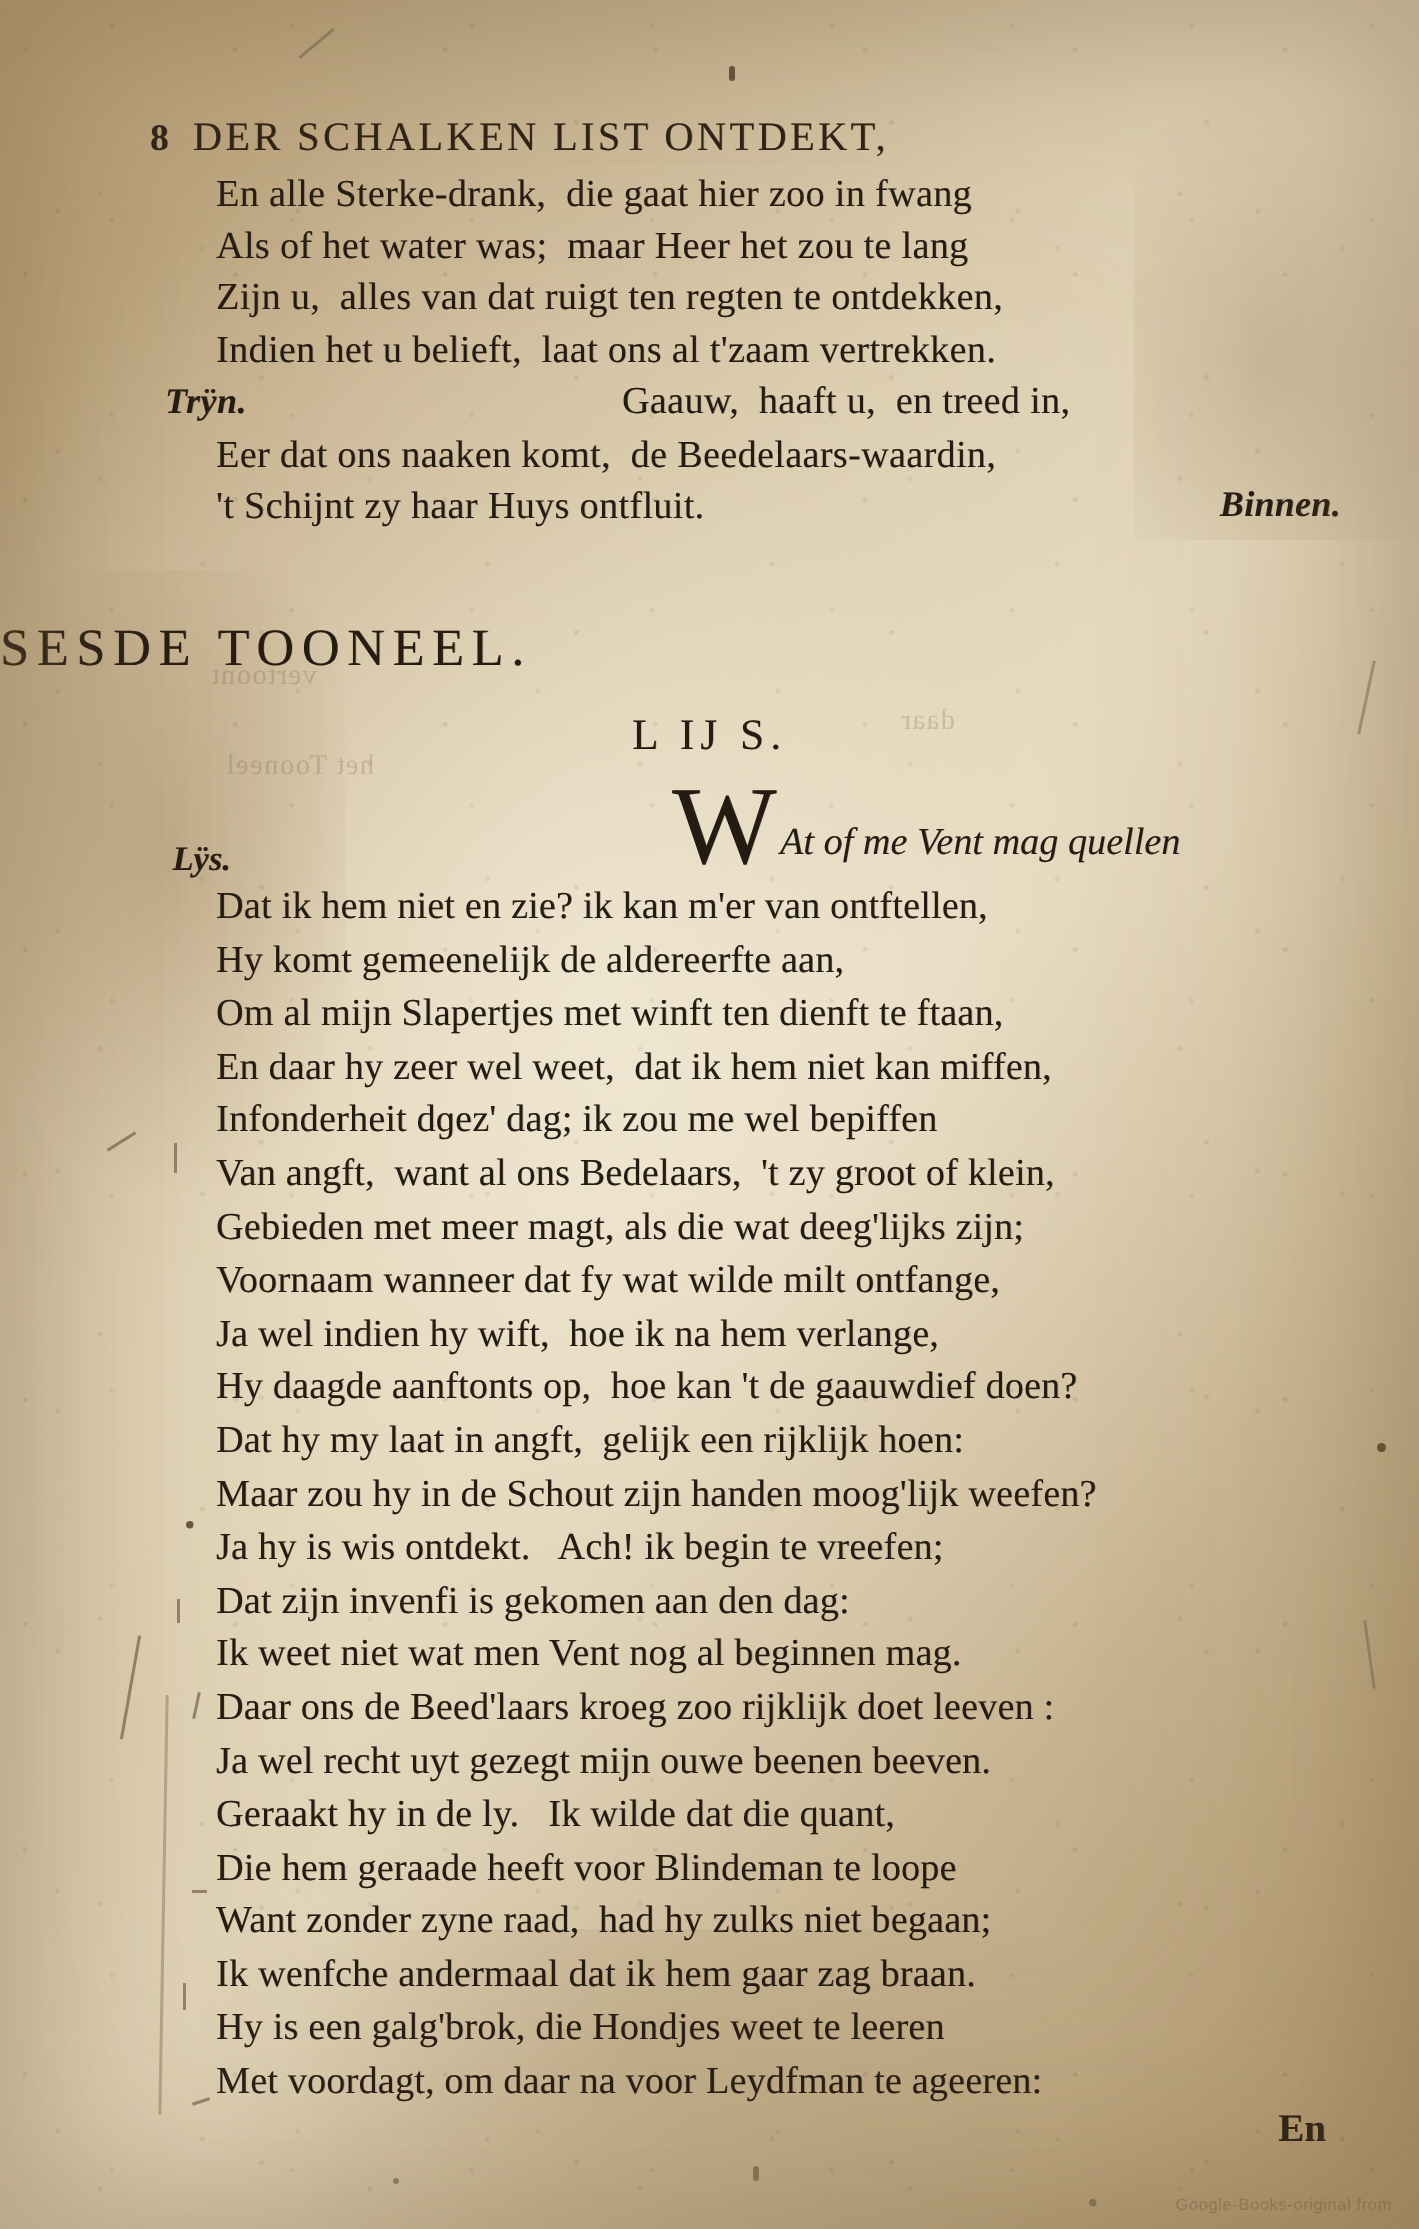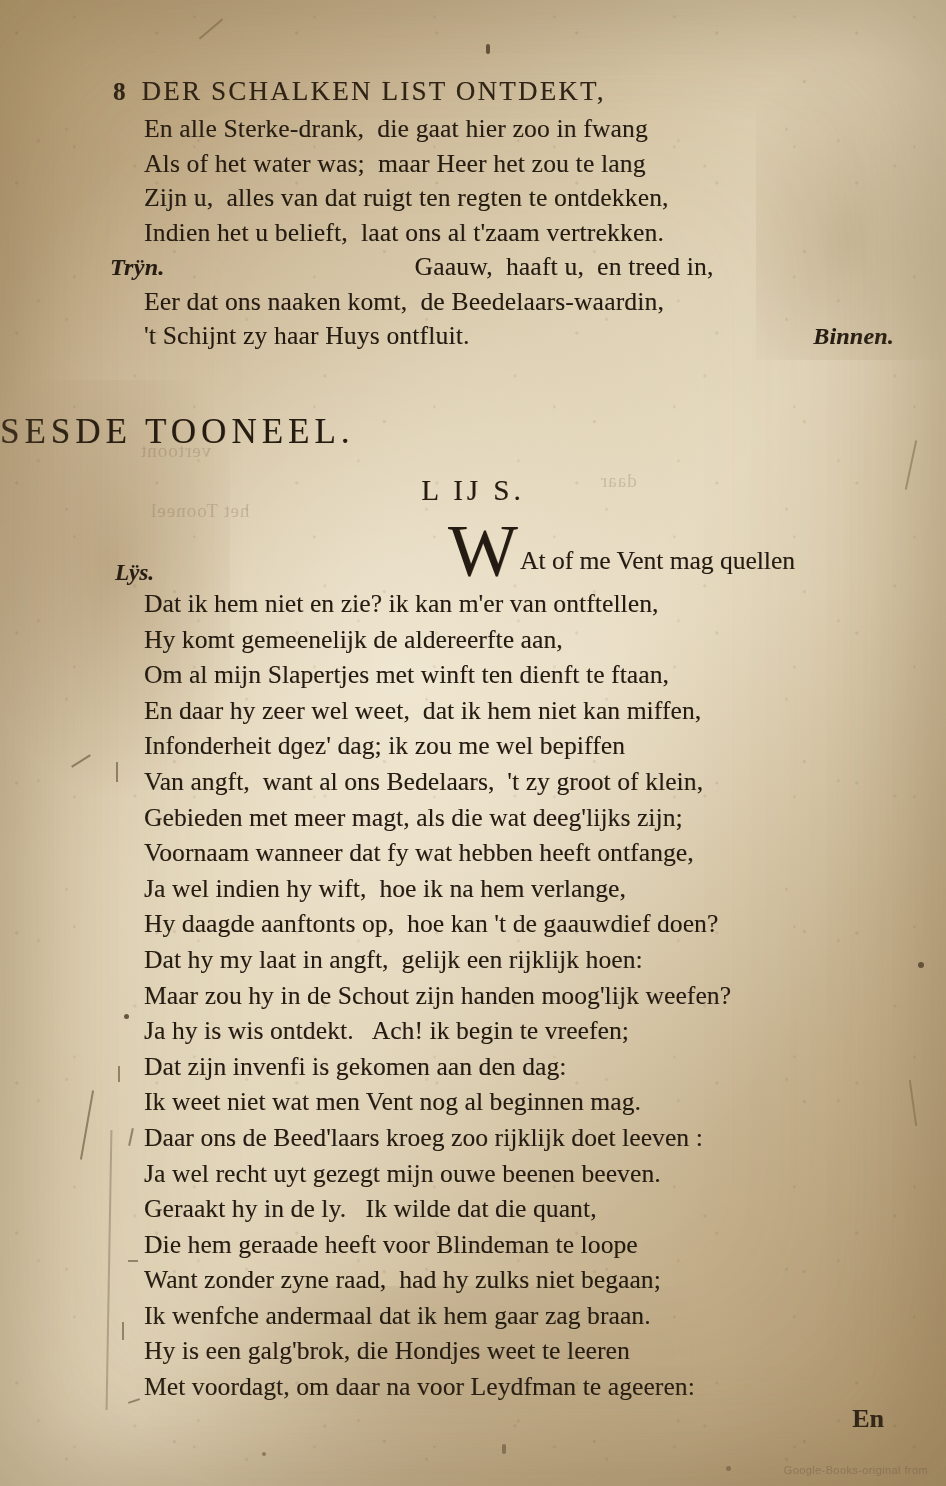--- a/index.html
+++ b/index.html
@@ -88,21 +88,20 @@
 
   
   .head {
     position: absolute;
     left: 100px; top: 76px;
     width: 760px;
     font-size: 27px;
     letter-spacing: 2.2px;
     color: #2a2015;
     white-space: nowrap;
-    margin-left: 13px;
   }
   .head .pagenum {
     font-weight: bold;
     font-size: 25px;
     margin-right: 16px;
     letter-spacing: 0px;
   }
   .head .title { font-size: 27px; }
 
   
@@ -174,20 +173,21 @@
     line-height: 74px;
     font-family: "Liberation Serif", serif;
     color: #241b12;
   }
   .firstline {
     position: absolute;
     left: 410px;
     top: 22px;
     font-size: 25.5px;
     white-space: pre;
+    font-style: italic;
   }
   .marginal {
     position: absolute;
     left: 5px;
     top: 36px;
     font-style: italic;
     font-weight: bold;
     font-size: 23px;
   }
   .line2 {
@@ -262,21 +262,21 @@
         <span class="dropcap">W</span>
         <span class="firstline">At of me Vent mag quellen</span>
       </div>
       <div class="line2">Dat ik hem niet en zie? ik kan m'er van ontftellen,</div>
       <div class="line2">Hy komt gemeenelijk de aldereerfte aan,</div>
       <div class="line2">Om al mijn Slapertjes met winft ten dienft te ftaan,</div>
       <div class="line2">En daar hy zeer wel weet,  dat ik hem niet kan miffen,</div>
       <div class="line2">Infonderheit dɡez' dag; ik zou me wel bepiffen</div>
       <div class="line2">Van angft,  want al ons Bedelaars,  't zy groot of klein,</div>
       <div class="line2">Gebieden met meer magt, als die wat deeg'lijks zijn;</div>
-      <div class="line2">Voornaam wanneer dat fy wat hebben heeft ontfange,</div>
+      <div class="line2">Voornaam wanneer dat fy wat wilde milt ontfange,</div>
       <div class="line2">Ja wel indien hy wift,  hoe ik na hem verlange,</div>
       <div class="line2">Hy daagde aanftonts op,  hoe kan 't de gaauwdief doen?</div>
       <div class="line2">Dat hy my laat in angft,  gelijk een rijklijk hoen:</div>
       <div class="line2">Maar zou hy in de Schout zijn handen moog'lijk weefen?</div>
       <div class="line2">Ja hy is wis ontdekt.   Ach! ik begin te vreefen;</div>
       <div class="line2">Dat zijn invenfi is gekomen aan den dag:</div>
       <div class="line2">Ik weet niet wat men Vent nog al beginnen mag.</div>
       <div class="line2">Daar ons de Beed'laars kroeg zoo rijklijk doet leeven :</div>
       <div class="line2">Ja wel recht uyt gezegt mijn ouwe beenen beeven.</div>
       <div class="line2">Geraakt hy in de ly.   Ik wilde dat die quant,</div>

